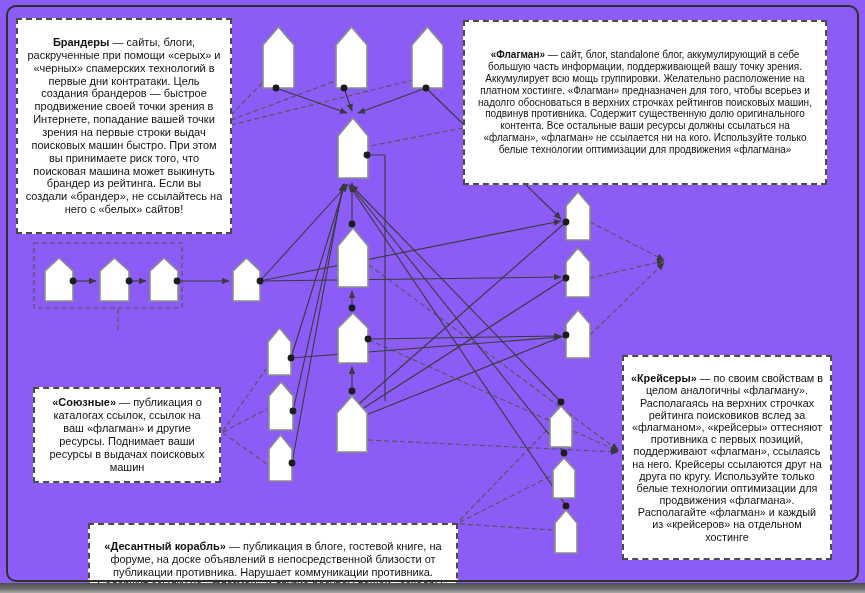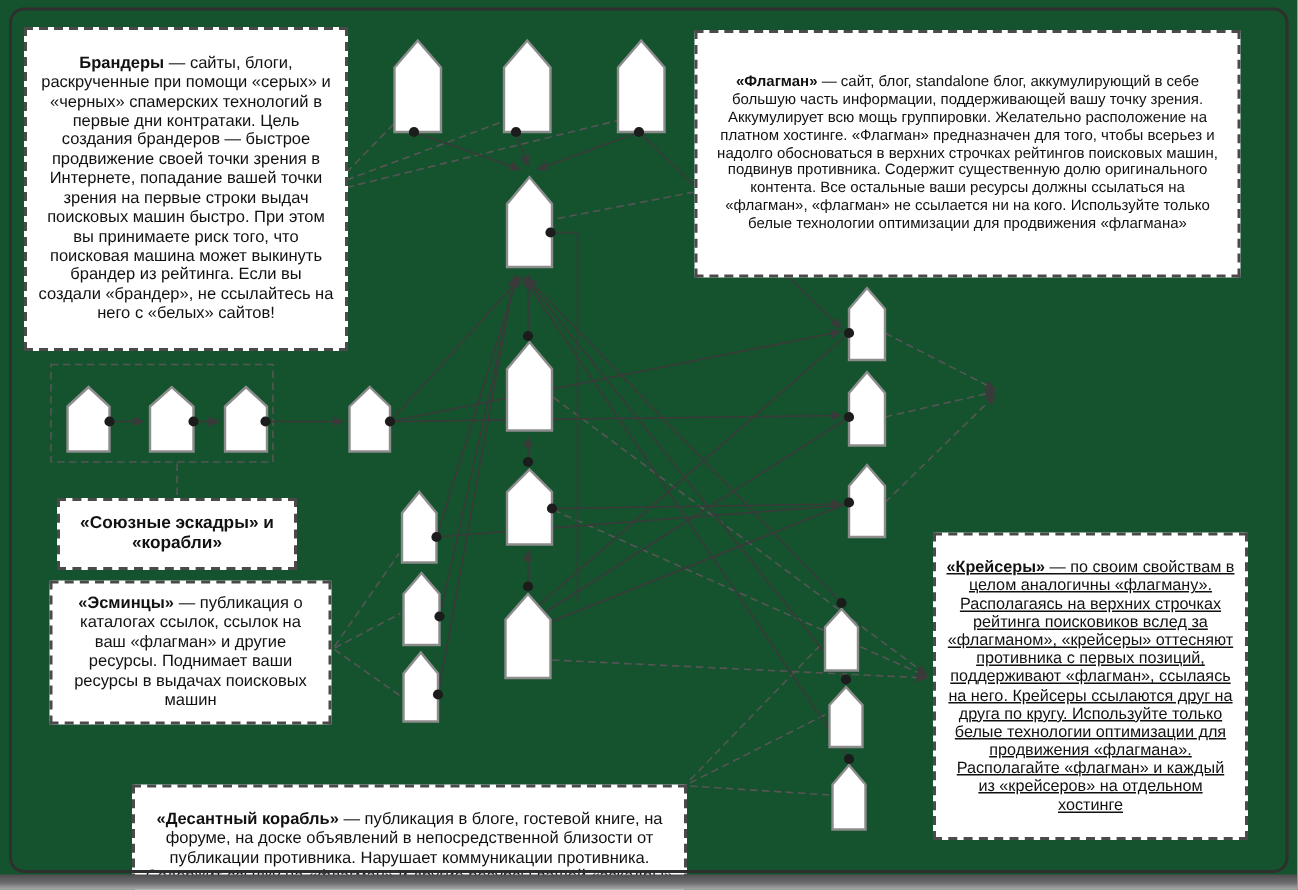--- a/index.html
+++ b/index.html
@@ -1,17 +1,17 @@
 <!DOCTYPE html>
 <html><head>
 <meta charset="utf-8">
 <style>
   html,body{margin:0;padding:0;background:#e8e8e8;}
   .page{
-    position:relative;width:865px;height:593px;background:#14532d;
+    position:relative;width:865px;height:593px;background:#8b5cf6;
     font-family:"Liberation Sans","DejaVu Sans",sans-serif;
     color:#111;overflow:hidden;
   }
   .outer-border{
     position:absolute;left:6px;top:5px;width:849px;height:573px;
     border:2px solid #2f2f2f;border-radius:10px;pointer-events:none;z-index:3;
   }
   .bottom-bar{
     position:absolute;left:0;bottom:0;width:865px;height:10px;
     background:linear-gradient(to bottom,#4e4e50 0%,#6a6a6c 55%,#a9a9ab 100%);z-index:4;
@@ -165,30 +165,27 @@
 
   <div class="tbox" id="box-brandery" style="left:16px;top:18px;width:216px;height:216px;">
     <p><b>Брандеры</b><span> — сайты, блоги, раскрученные при помощи «серых» и «черных» спамерских технологий в первые дни контратаки. Цель создания брандеров — быстрое продвижение своей точки зрения в Интернете, попадание вашей точки зрения на первые строки выдач поисковых машин быстро. При этом вы принимаете риск того, что поисковая машина может выкинуть брандер из рейтинга. Если вы создали «брандер», не ссылайтесь на него с «белых» сайтов!</span></p>
   </div>
 
   <div class="tbox" id="box-flagman" style="left:463px;top:20px;width:364px;height:165px;">
     <p><b>«Флагман»</b><span> — сайт, блог, standalone блог, аккумулирующий в себе большую часть информации, поддерживающей вашу точку зрения. Аккумулирует всю мощь группировки. Желательно расположение на платном хостинге. «Флагман» предназначен для того, чтобы всерьез и надолго обосноваться в верхних строчках рейтингов поисковых машин, подвинув противника. Содержит существенную долю оригинального контента. Все остальные ваши ресурсы должны ссылаться на «флагман», «флагман» не ссылается ни на кого. Используйте только белые технологии оптимизации для продвижения «флагмана»</span></p>
   </div>
 
 
-  <div class="tbox" id="box-cruisers" style="left:622px;top:355px;width:210px;height:205px;text-decoration:underline;">
+  <div class="tbox" id="box-cruisers" style="left:622px;top:355px;width:210px;height:205px;">
     <p><b>«Крейсеры»</b><span> — по своим свойствам в целом аналогичны «флагману». Располагаясь на верхних строчках рейтинга поисковиков вслед за «флагманом», «крейсеры» оттесняют противника с первых позиций, поддерживают «флагман», ссылаясь на него. Крейсеры ссылаются друг на друга по кругу. Используйте только белые технологии оптимизации для продвижения «флагмана». Располагайте «флагман» и каждый из «крейсеров» на отдельном хостинге</span></p>
   </div>
 
-  <div class="tbox" id="box-squadrons" style="left:38px;top:332px;width:160px;height:48px;">
-    <p><b>«Союзные эскадры» и «корабли»</b></p>
-  </div>
 
   <div class="tbox" id="box-destroyers" style="left:33px;top:387px;width:188px;height:96px;">
-    <p><b>«Эсминцы»</b><span> — публикация о каталогах ссылок, ссылок на ваш «флагман» и другие ресурсы. Поднимает ваши ресурсы в выдачах поисковых машин</span></p>
+    <p><b>«Союзные»</b><span> — публикация о каталогах ссылок, ссылок на ваш «флагман» и другие ресурсы. Поднимает ваши ресурсы в выдачах поисковых машин</span></p>
   </div>
 
   <div class="tbox" id="box-landing" style="left:88px;top:523px;width:370px;height:85px;">
     <p><b>«Десантный корабль»</b><span> — публикация в блоге, гостевой книге, на форуме, на доске объявлений в непосредственной близости от публикации противника. Нарушает коммуникации противника. Содержит ссылку на «флагман» и другие ресурсы вашей «эскадры»</span></p>
   </div>
 
   <div class="outer-border"></div>
   <div class="bottom-bar"></div>
 </div>
 

